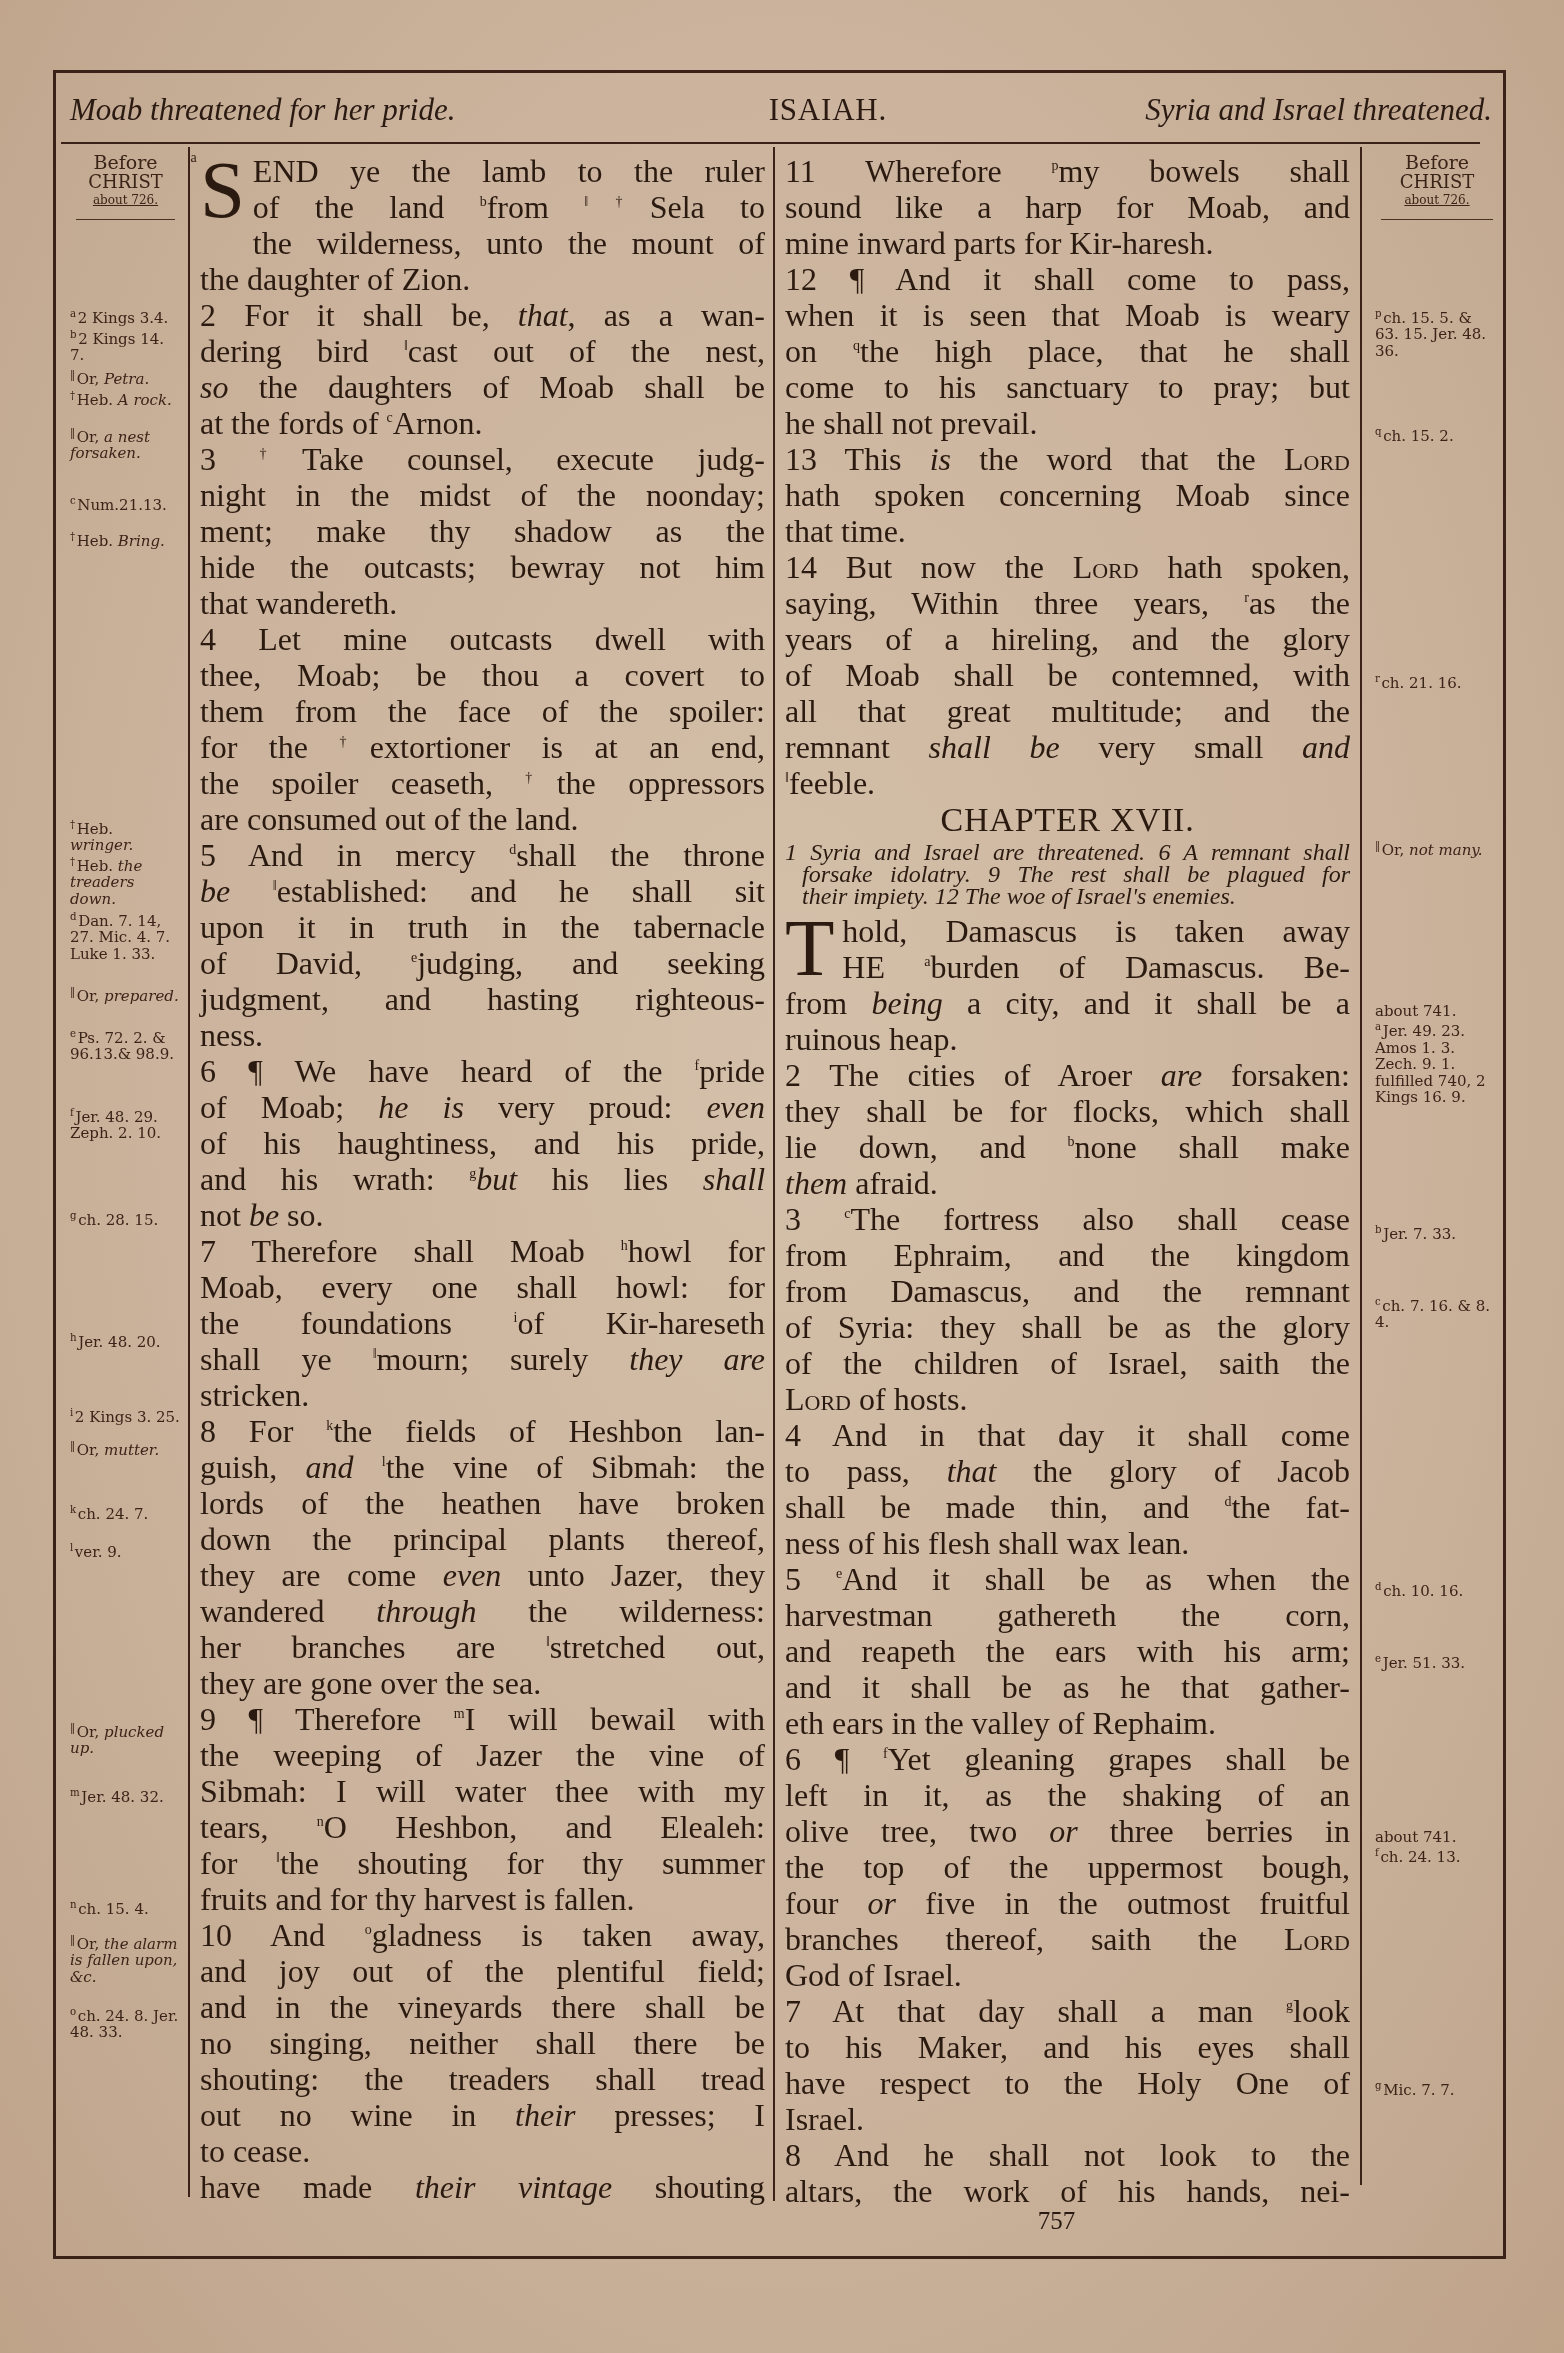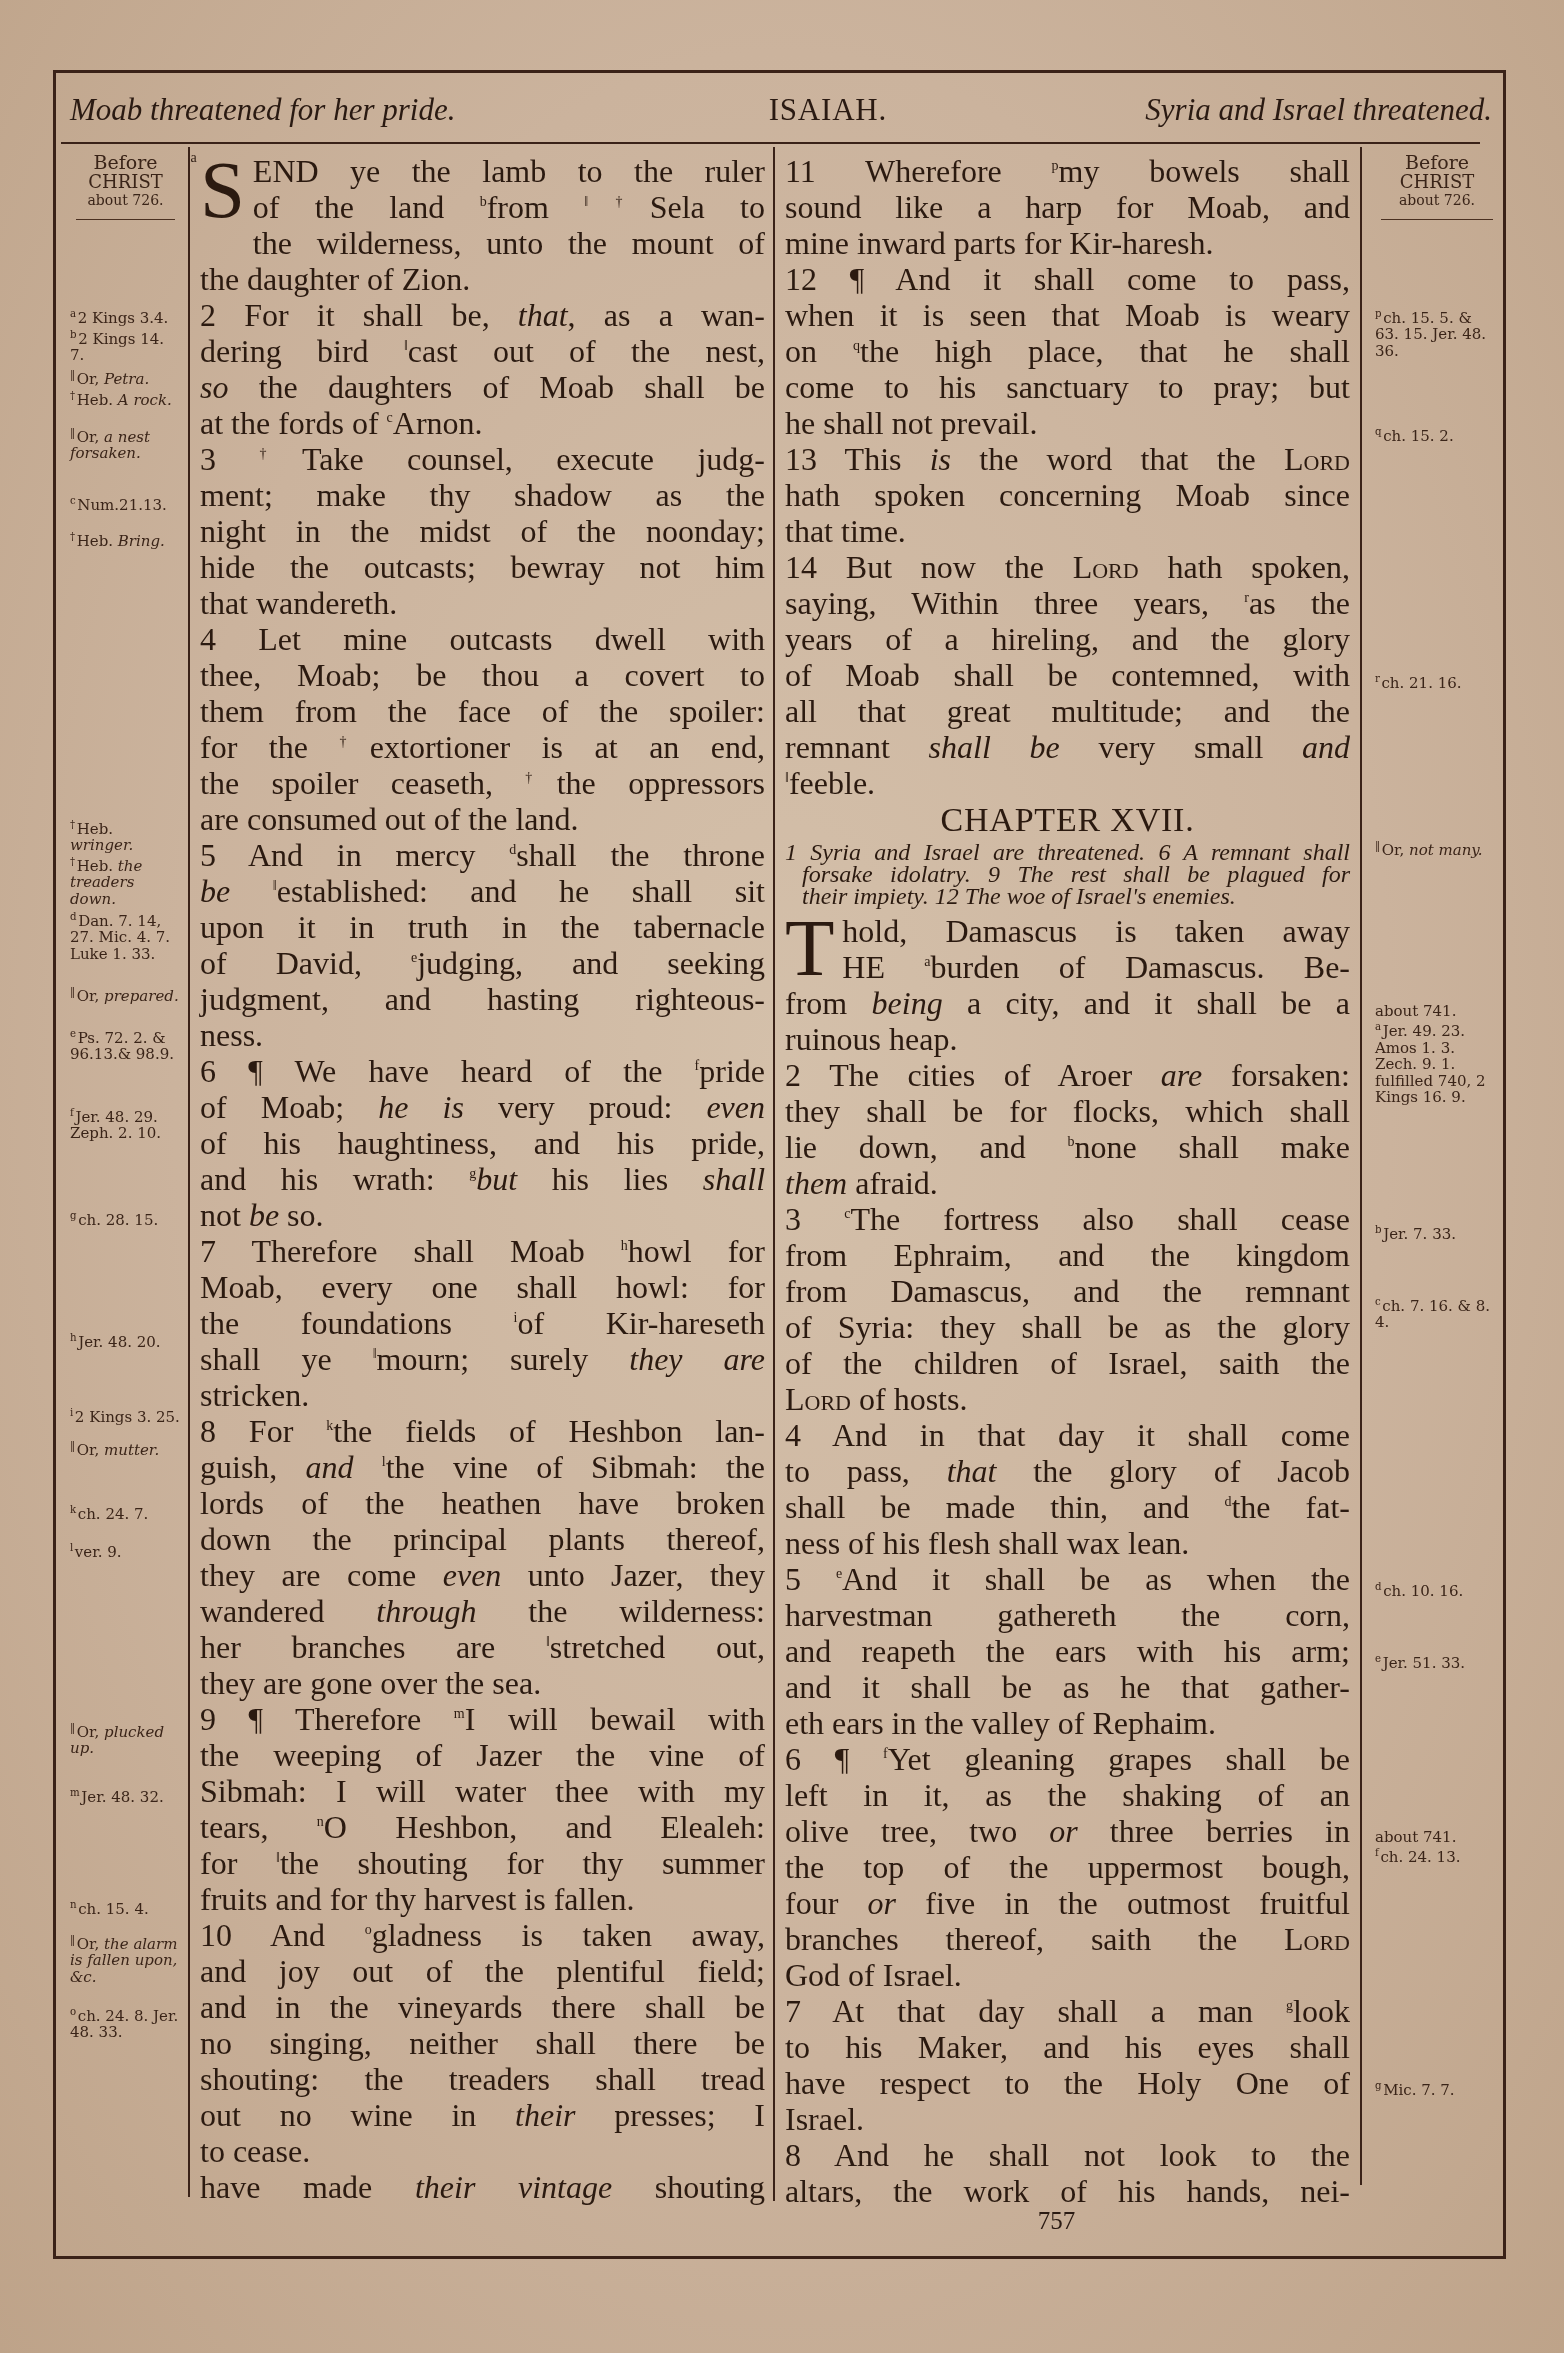--- a/index.html
+++ b/index.html
@@ -38,21 +38,21 @@
       position: absolute; top: 153px;
       font-family: "DejaVu Serif", serif;
       font-size: 15px; line-height: 16.4px;
       color: #3a2418;
     }
     .margin-left { left: 70px; width: 111px; }
     .margin-right { left: 1375px; width: 124px; }
     .bc { text-align: center; margin-bottom: 9.4px; }
     .bc .b1 { font-size: 19px; line-height: 19px; }
     .bc .b2 { font-size: 18px; line-height: 19px; }
-    .bc .b3 { font-size: 14px; line-height: 19px; }
+    .bc .b3 { font-size: 12px; line-height: 19px; text-decoration: underline; }
     .bc-rule { border-top: 1.6px solid #4a3020; margin: 7.8px 6.3px 7.8px 6.3px; }
     .note { position: absolute; left: 0; width: 100%; }
     .note .mk { font-size: 10.2px; vertical-align: super; margin-right: 1.6px; }
     .note .it { font-style: italic; }
     .col {
       position: absolute; top: 153px;
       font-size: 32px; line-height: 36px;
       text-align: justify;
       color: #2b1a10;
     }
@@ -152,22 +152,22 @@
   <div id="left-lines">
       <span class="ln"><span>END ye the lamb to the ruler</span></span>
       <span class="ln"><span>of the land </span><span class="sup">b</span><span>from </span><span class="sup">‖†</span><span>Sela to</span></span>
       <span class="ln"><span>the wilderness, unto the mount of</span></span>
       <span class="ln last"><span>the daughter of Zion.</span></span>
       <span class="ln"><span> 2 For it shall be, </span><span class="i">that</span><span>, as a wan-</span></span>
       <span class="ln"><span>dering bird </span><span class="sup">‖</span><span>cast out of the nest,</span></span>
       <span class="ln"><span class="i">so</span><span> the daughters of Moab shall be</span></span>
       <span class="ln last"><span>at the fords of </span><span class="sup">c</span><span>Arnon.</span></span>
       <span class="ln"><span> 3 </span><span class="sup">†</span><span>Take counsel, execute judg-</span></span>
+      <span class="ln"><span>night in the midst of the noonday;</span></span>
       <span class="ln"><span>ment; make thy shadow as the</span></span>
-      <span class="ln"><span>night in the midst of the noonday;</span></span>
       <span class="ln"><span>hide the outcasts; bewray not him</span></span>
       <span class="ln last"><span>that wandereth.</span></span>
       <span class="ln"><span> 4 Let mine outcasts dwell with</span></span>
       <span class="ln"><span>thee, Moab; be thou a covert to</span></span>
       <span class="ln"><span>them from the face of the spoiler:</span></span>
       <span class="ln"><span>for the </span><span class="sup">†</span><span>extortioner is at an end,</span></span>
       <span class="ln"><span>the spoiler ceaseth, </span><span class="sup">†</span><span>the oppressors</span></span>
       <span class="ln last"><span>are consumed out of the land.</span></span>
       <span class="ln"><span> 5 And in mercy </span><span class="sup">d</span><span>shall the throne</span></span>
       <span class="ln"><span class="i">be </span><span class="sup">‖</span><span>established: and he shall sit</span></span>

